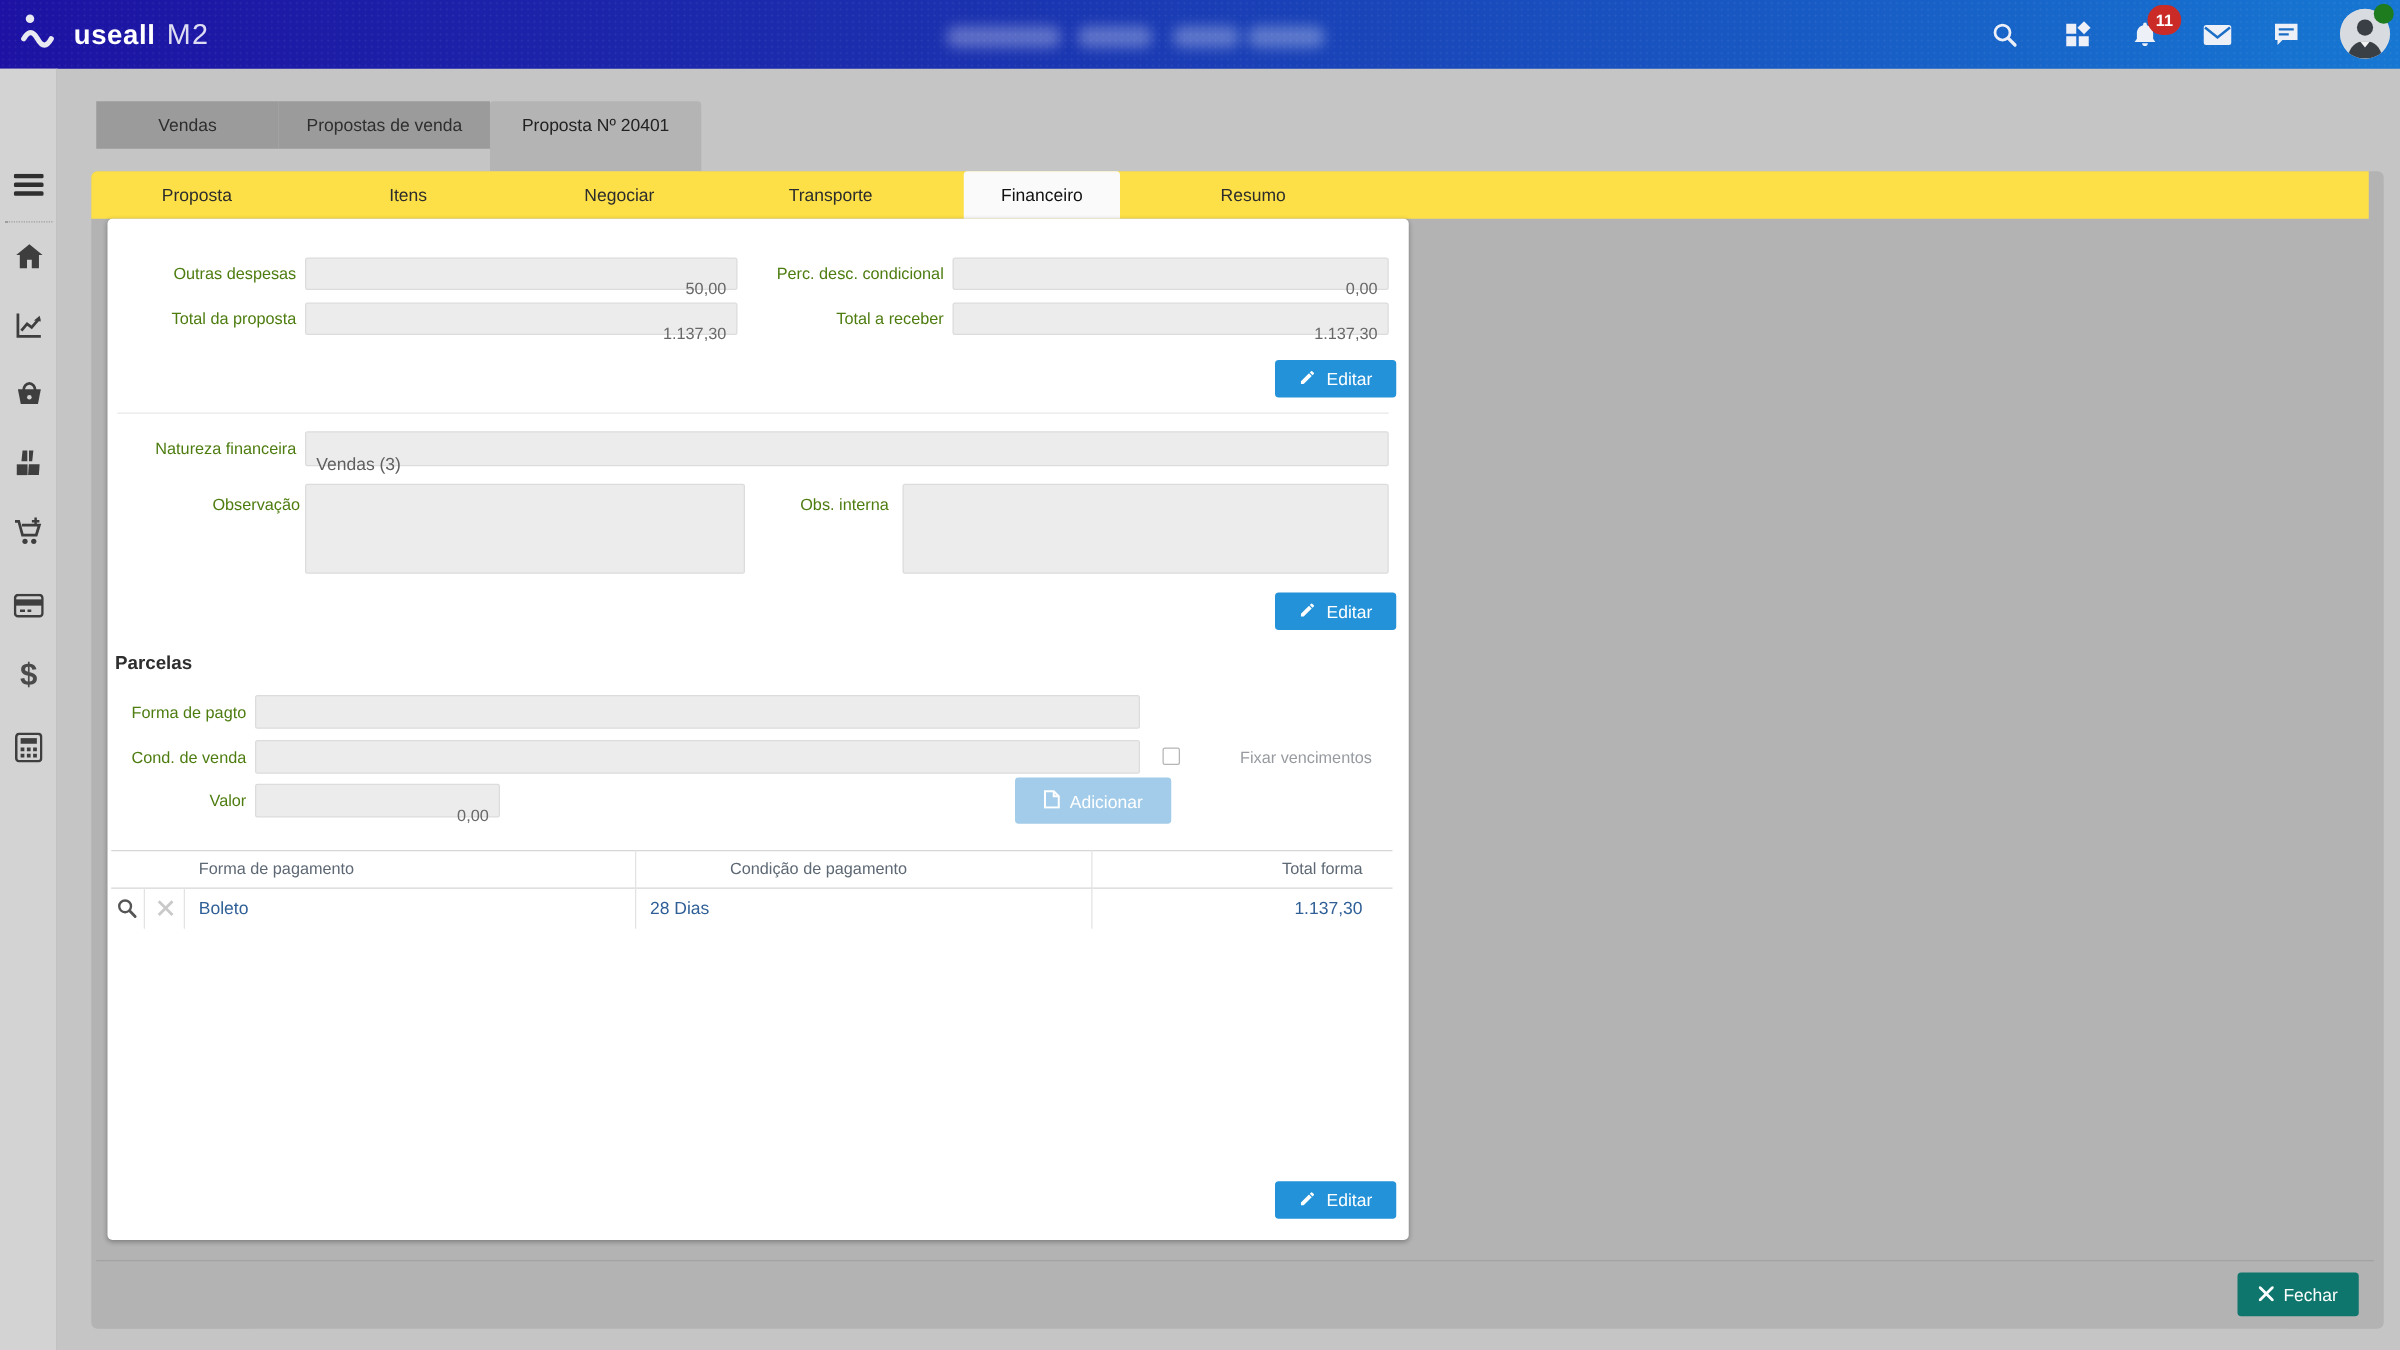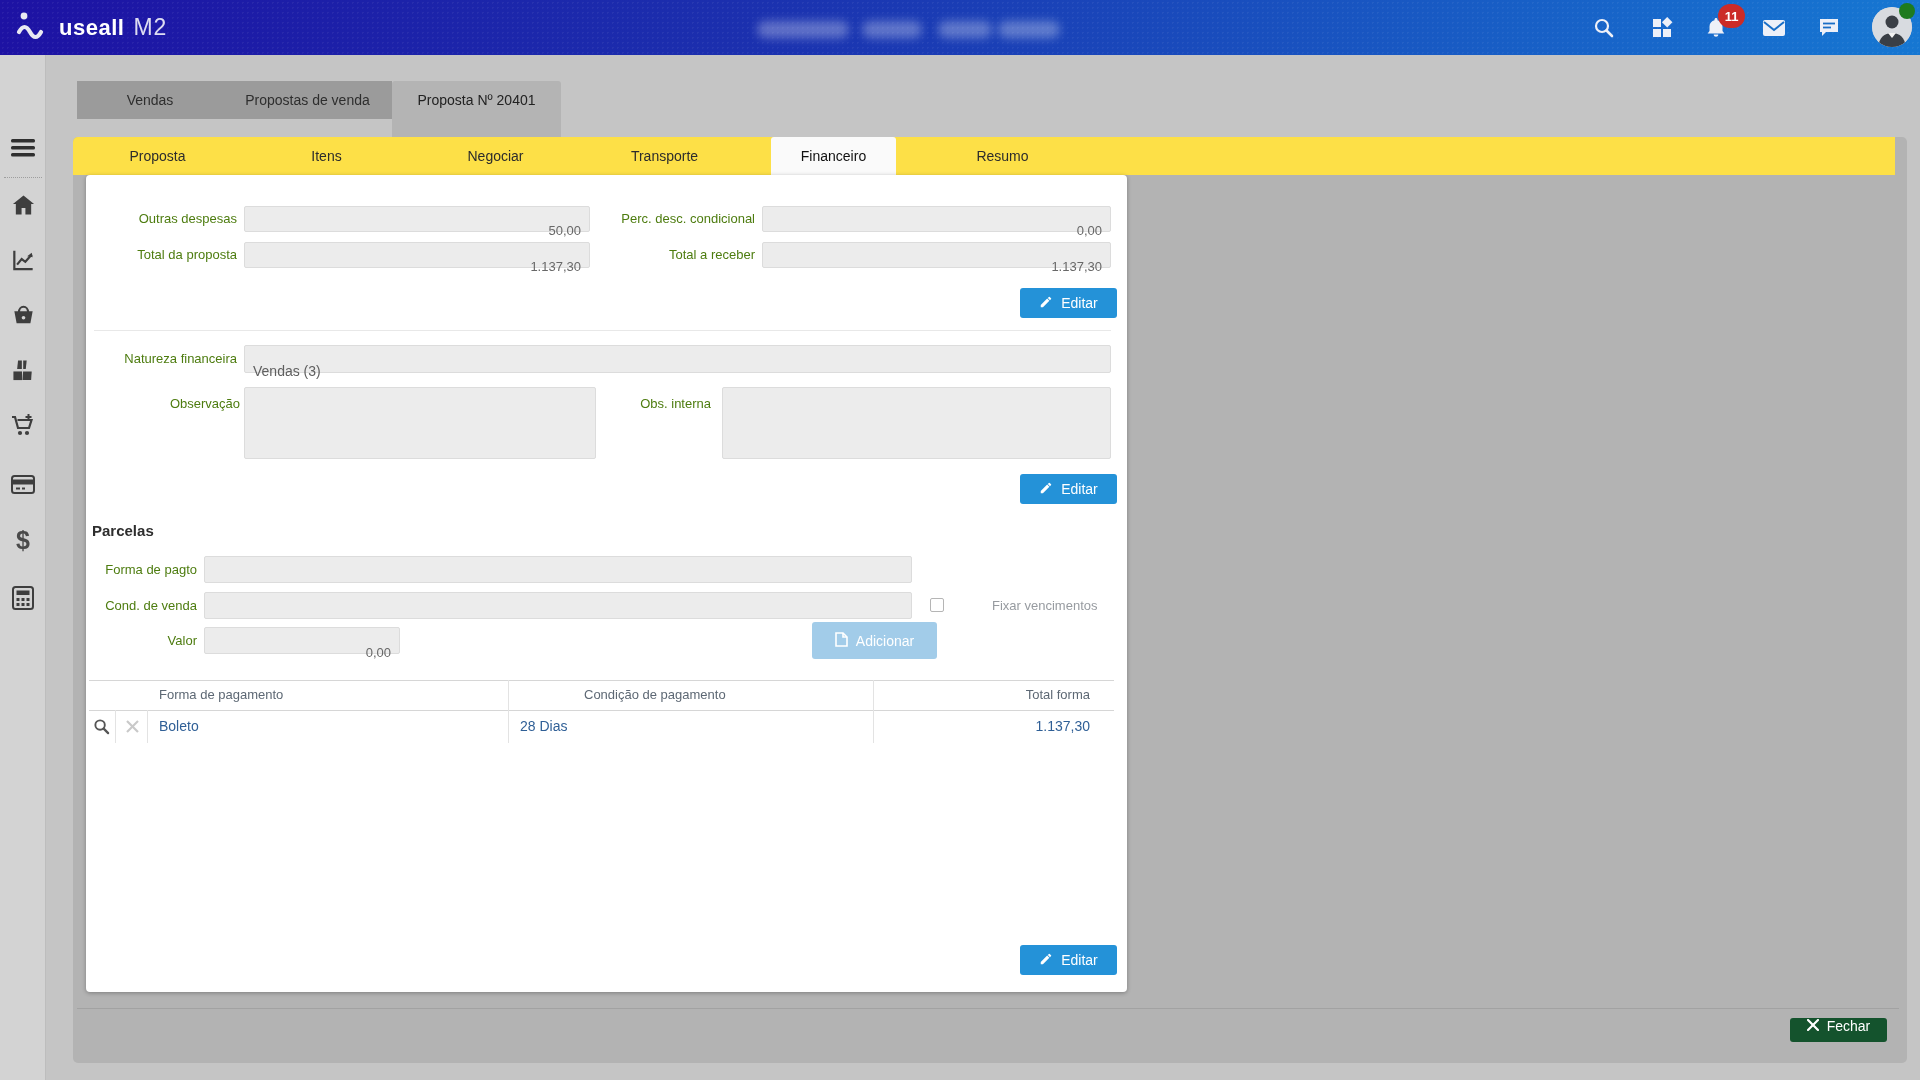--- a/index.html
+++ b/index.html
@@ -72,23 +72,23 @@
     font-family:inherit;}
   .tline { position:absolute; border-top:1px solid #d6d6d6; left:3px; width:1025px; }
   .vline { position:absolute; border-left:1px solid #e3e3e3; }
   .th { position:absolute; top:505px; height:30px; line-height:30px; font-size:13px; color:#5d6874; }
   .td { position:absolute; top:535px; height:33px; line-height:33px; font-size:14px; color:#2f5f96; }
   .row-icon { position:absolute; top:535px; height:33px; width:30px; display:flex;
     align-items:center; justify-content:center; cursor:pointer; }
 
   
   .foot-div { position:absolute; left:4px; top:871px; width:1822px; border-top:1px solid #a2a2a2; }
-  .btn-close { position:absolute; left:1717px; top:881px; width:97px; height:24px;
-    background:#14532d; border:none; border-radius:3px; color:#fff; font-size:14px;
-    display:flex; justify-content:center; gap:8px; cursor:pointer;
+  .btn-close { position:absolute; left:1717px; top:881px; width:97px; height:35px;
+    background:#0f766e; border:none; border-radius:3px; color:#fff; font-size:14px;
+    display:flex; align-items:center; justify-content:center; gap:8px; cursor:pointer;
     font-family:inherit; }
 </style>
 </head>
 <body>
 
 <div class="header">
   <div class="logo">
     <span>
       <svg width="34" height="30" viewBox="0 0 34 30">
         <circle cx="8" cy="5" r="3.4" fill="#e9e9f2"></circle>

